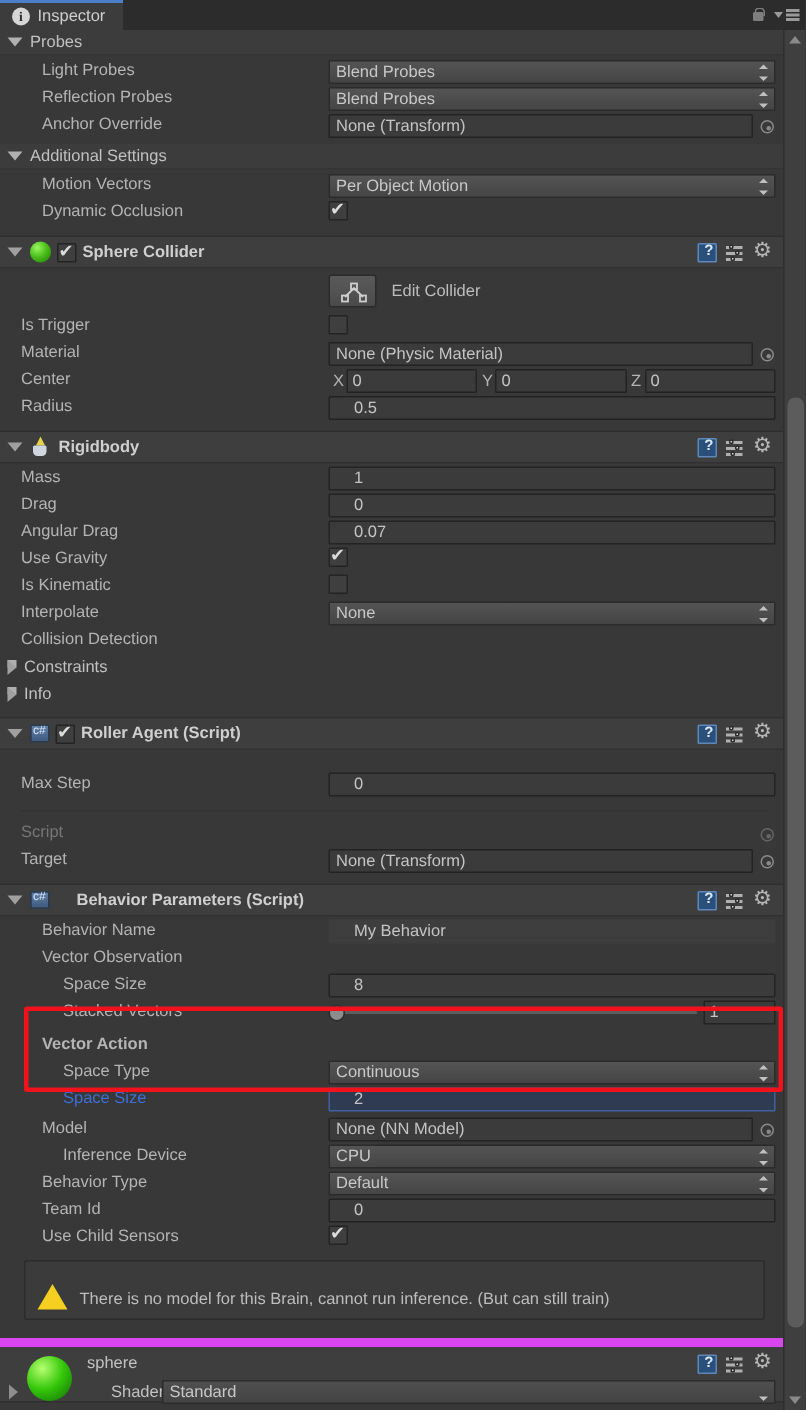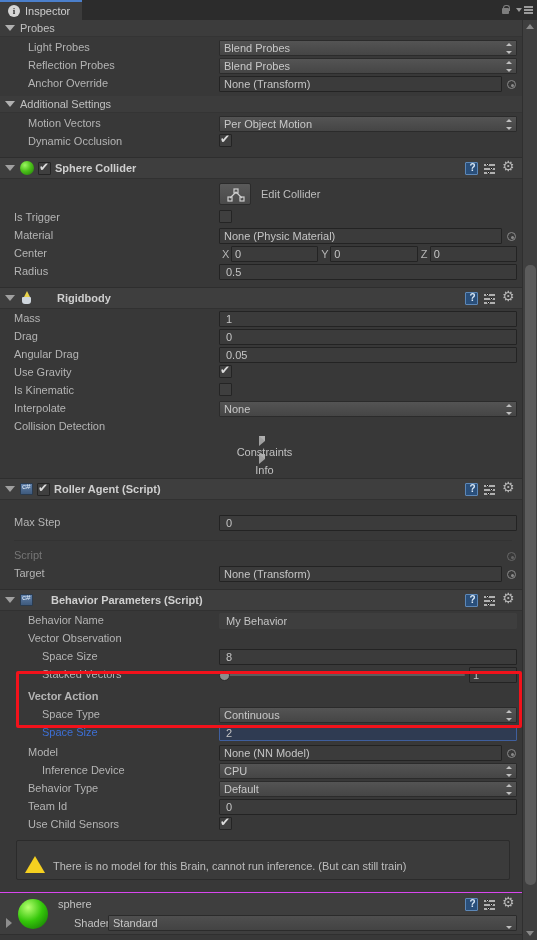--- a/index.html
+++ b/index.html
@@ -53,21 +53,21 @@
   .rowgrid > .lbl.i1 { left: 28px; }
   .rowgrid > .lbl.i2 { left: 42px; }
   .rowgrid > .lbl.dim { color: #767676; }
   .rowgrid > .lbl.blue { color: #3d6fd4; }
   .ctl { position: absolute; left: 219px; top: 1px; right: 20px; height: 16px; }
   .ctl.wide { right: 5px; }
 
   
   .textfield {
     height: 16px; background: #3b3b3b; border: 1px solid #232323;
-    color: #c4c4c4; font-size: 11px; line-height: 14px; padding-left: 6px;
+    color: #c4c4c4; font-size: 11px; line-height: 14px; padding-left: 16px;
     border-radius: 1px; overflow: hidden; white-space: nowrap;
   }
   .textfield.blue-outline { border: 1px solid #3f5f9e; background: #2f3b52; }
   .popup {
     height: 16px; background: #4c4c4c; border: 1px solid #2b2b2b;
     color: #c8c8c8; font-size: 11px; line-height: 14px; padding-left: 4px;
     border-radius: 1px; position: relative; overflow: hidden; white-space: nowrap;
     background-image: linear-gradient(#545454, #454545);
   }
   .popup .updown { position: absolute; right: 3px; top: 2px; width: 7px; height: 11px; }
@@ -137,21 +137,21 @@
   .rb-ico { width: 14px; height: 14px; margin-left: 2px; flex: 0 0 auto; position: relative; }
   .rb-ico:before { content:""; position:absolute; left:4px; top:0; width:0;height:0;border-left:3px solid transparent;border-right:3px solid transparent;border-bottom:6px solid #e8d24a; }
   .rb-ico:after { content:""; position:absolute; left:2px; top:6px; width:9px; height:7px; background:#cfd6dd; border-radius:1px 1px 3px 3px; }
   .hdr-check { margin-left: 4px; }
 
   
   .sec-header { position: relative; height: 17px; display: flex; align-items: center; padding-left: 5px;
     background: #3c3c3c; border-bottom: 1px solid #343434; }
   .sec-header .foldout { border-top-color: #b0b0b0; }
   .sec-title { font-size: 11px; color: #c0c0c0; margin-left: 2px; }
-  .sec-plain { background: transparent; border-bottom: none; flex-direction: column; }
+  .sec-plain { background: transparent; border-bottom: none; }
 
   
   .editcollider-row { position: relative; height: 30px; }
   .edit-btn { position: absolute; left: 219px; top: 4px; width: 32px; height: 22px;
     background: linear-gradient(#5a5a5a,#4a4a4a); border:1px solid #2b2b2b; border-radius:2px; }
   .edit-btn svg { position: absolute; left: 7px; top: 4px; }
   .edit-lbl { position: absolute; left: 261px; top: 9px; font-size: 11px; color: #bdbdbd; }
 
   
   .thin-sep { height: 1px; background: #333; margin: 3px 0; }
@@ -159,21 +159,21 @@
   .spacer3 { height: 3px; }
 
   
   .helpbox { margin: 6px 12px 6px 16px; min-height: 40px; background: #3b3b3b;
     border: 1px solid #2b2b2b; border-radius: 2px; display: flex; align-items: flex-end; padding: 6px 8px; gap: 8px; }
   .warn-tri { width: 0; height: 0; border-left: 10px solid transparent; border-right: 10px solid transparent;
     border-bottom: 17px solid #f5d020; flex: 0 0 auto; }
   .helpbox .htext { font-size: 11px; color: #bdbdbd; line-height: 14px; }
 
   
-  .mat-header { position: relative; height: 42px; border-top: 1px solid #d946ef; background: #3e3e3e; }
+  .mat-header { position: relative; height: 42px; border-top: 6px solid #d946ef; background: #3e3e3e; }
   .mat-foldout { position: absolute; left: 6px; top: 25px; width:0;height:0;
     border-top: 5px solid transparent; border-bottom: 5px solid transparent; border-left: 6px solid #8e8e8e; }
   .mat-ball { position: absolute; left: 18px; top: 6px; width: 30px; height: 30px; border-radius: 50%;
     background: radial-gradient(circle at 34% 28%, #b6ff70, #35c70a 48%, #0f6b04 100%); }
   .mat-name { position: absolute; left: 58px; top: 5px; font-size: 11px; color: #c2c2c2; }
   .mat-shader-lbl { position: absolute; left: 74px; top: 24px; font-size: 11px; color: #c2c2c2; }
   .mat-shader-ctl { position: absolute; left: 108px; top: 22px; right: 5px; height: 17px; }
   .mat-icons { position: absolute; right: 6px; top: 5px; display: flex; gap: 6px; }
 
   
@@ -331,21 +331,21 @@
         <div class="ctl wide">
           <div class="textfield"><span>0.5</span></div>
         </div>
       </div>
 
       <div class="spacer6"></div>
 
       <div class="comp-header">
         <span class="foldout"></span>
         <span class="rb-ico"></span>
-        <span class="comp-title" style="margin-left:23px;text-align:right;">Rigidbody</span>
+        <span class="comp-title" style="margin-left:5px;text-align:right;">Rigidbody</span>
         <span class="comp-icons">
           <span class="ic-help"></span>
           <span class="ic-preset">
               <i></i>
               <i></i>
               <i></i>
               <b></b>
               <b></b>
               <b></b>
             </span>
@@ -361,21 +361,21 @@
       </div>
       <div class="rowgrid">
         <span class="lbl">Drag</span>
         <div class="ctl wide">
           <div class="textfield"><span>0</span></div>
         </div>
       </div>
       <div class="rowgrid">
         <span class="lbl">Angular Drag</span>
         <div class="ctl wide">
-          <div class="textfield"><span>0.05</span></div>
+          <div class="textfield"><span>0.07</span></div>
         </div>
       </div>
       <div class="rowgrid">
         <span class="lbl">Use Gravity</span>
         <div class="ctl" style="width:14px;right:auto;">
             <div class="checkbox on"></div>
           </div>
       </div>
       <div class="rowgrid">
         <span class="lbl">Is Kinematic</span>

